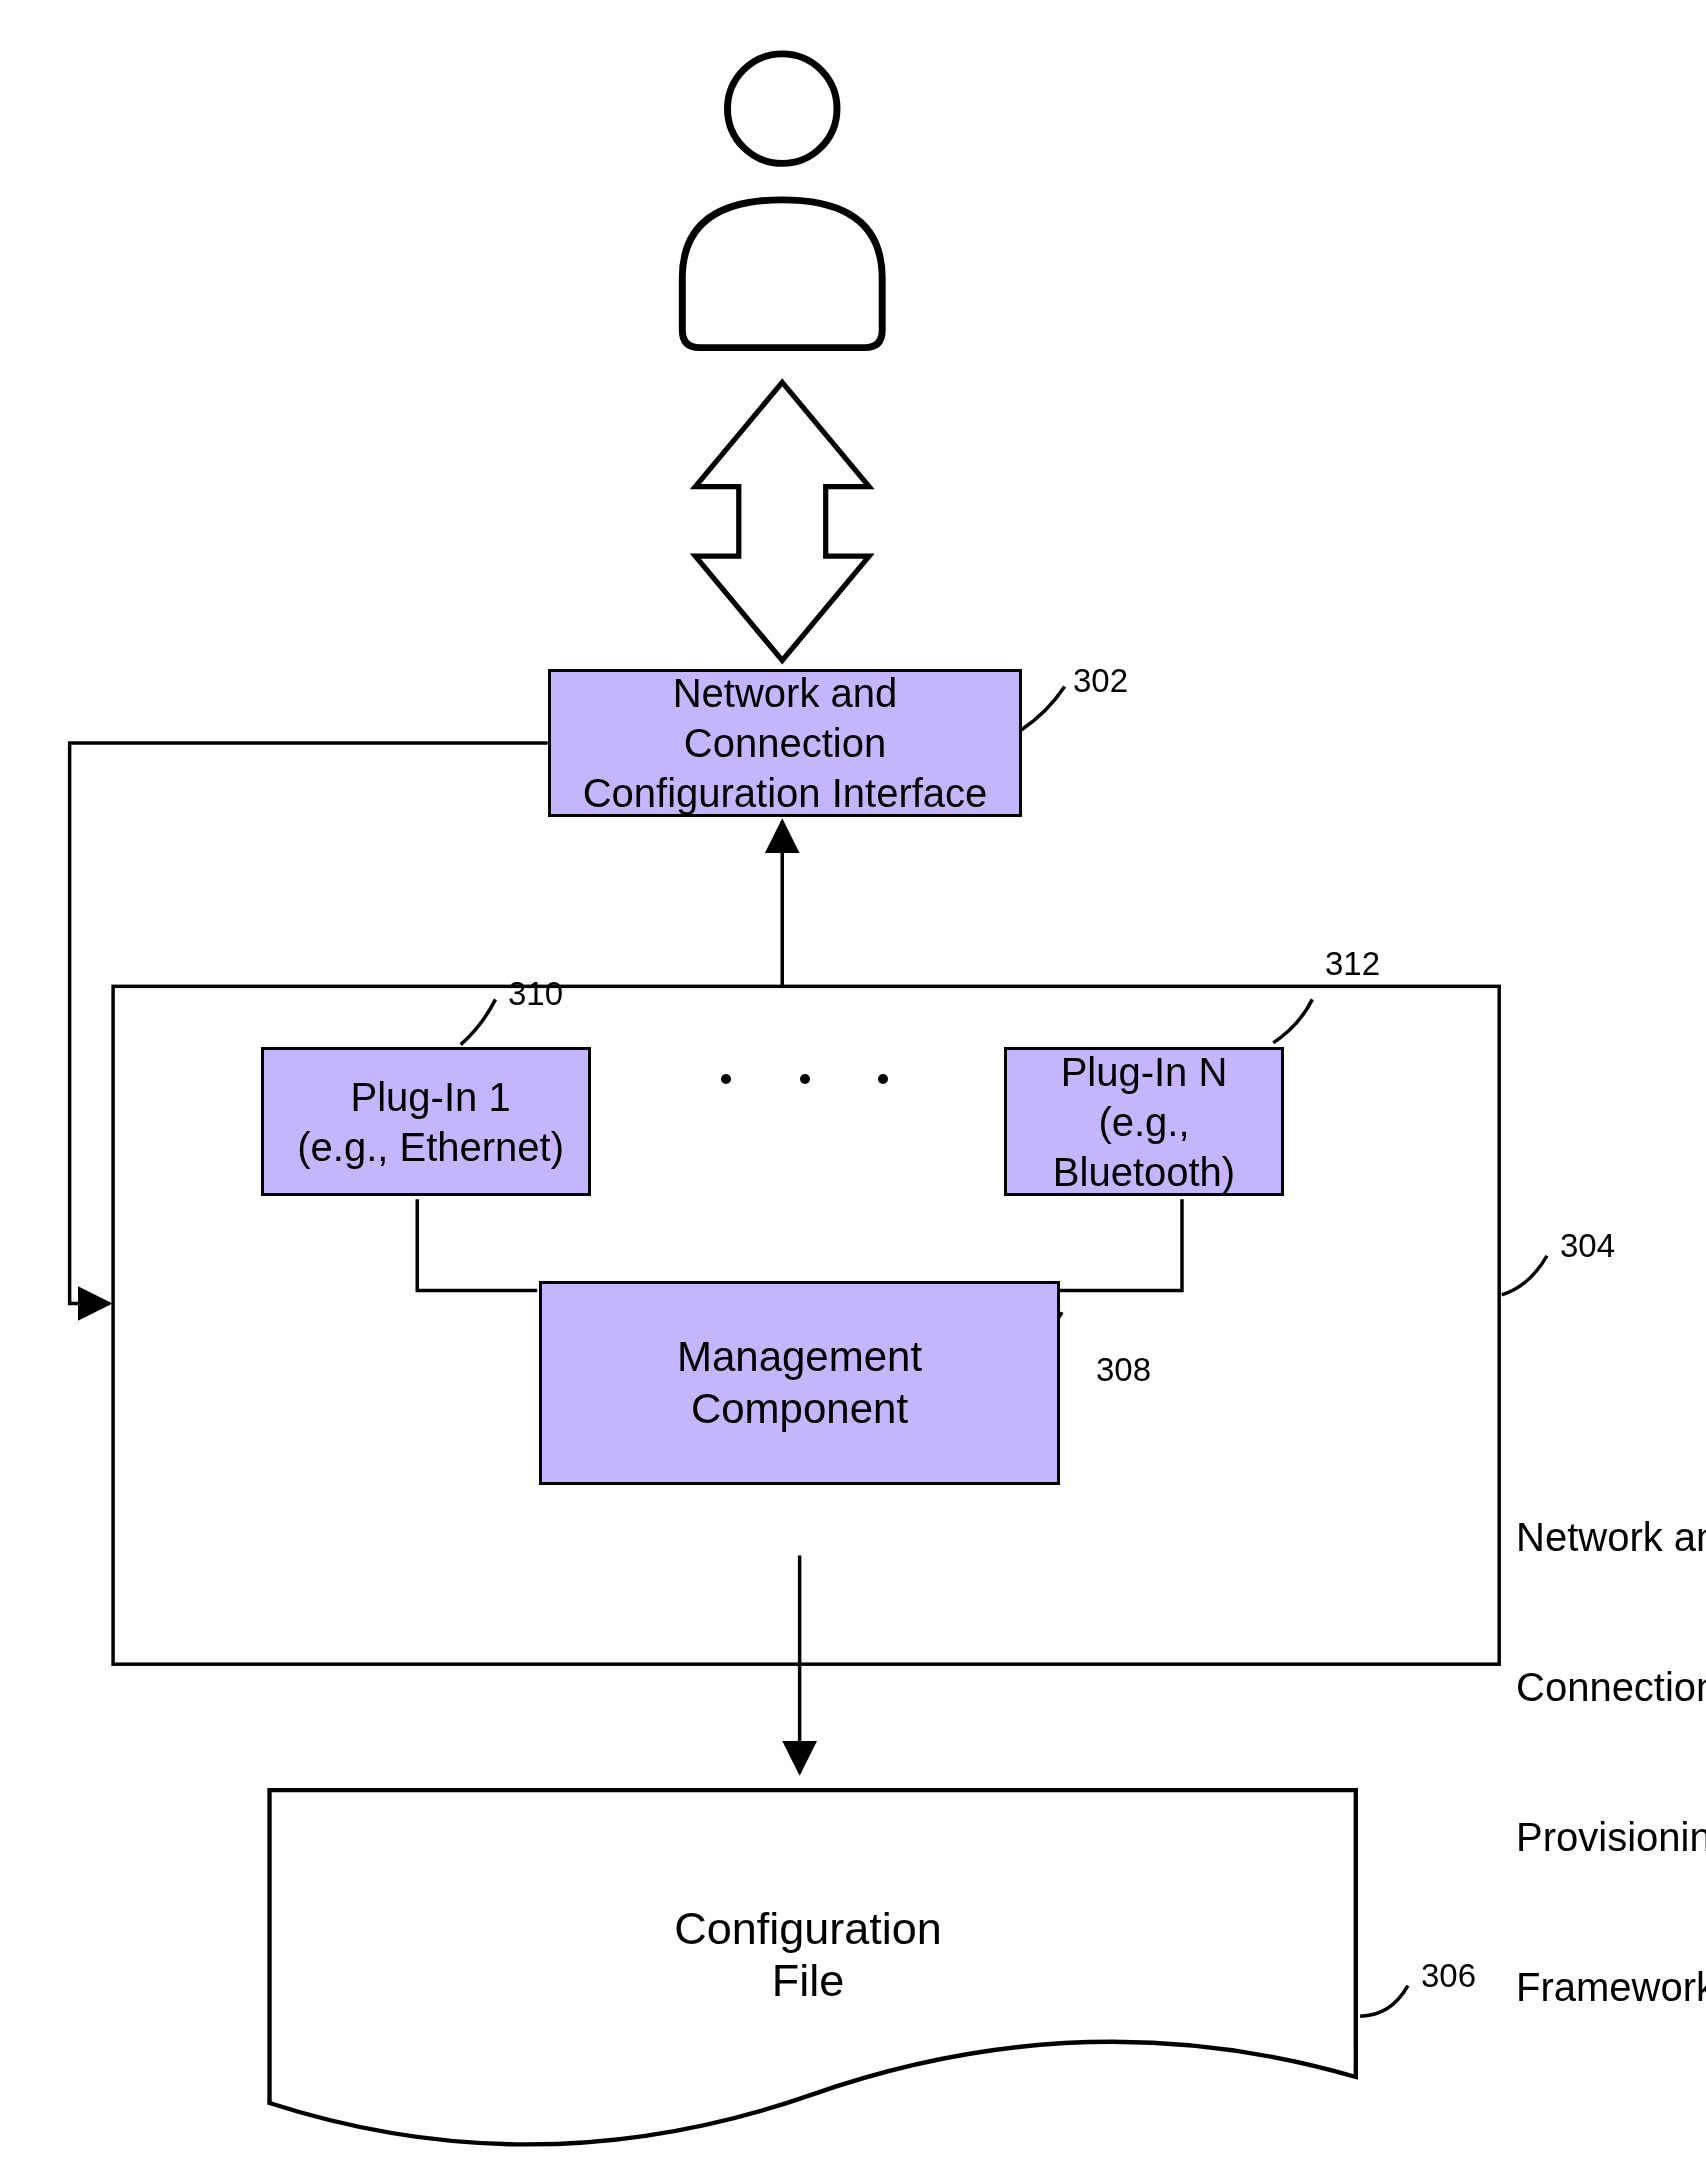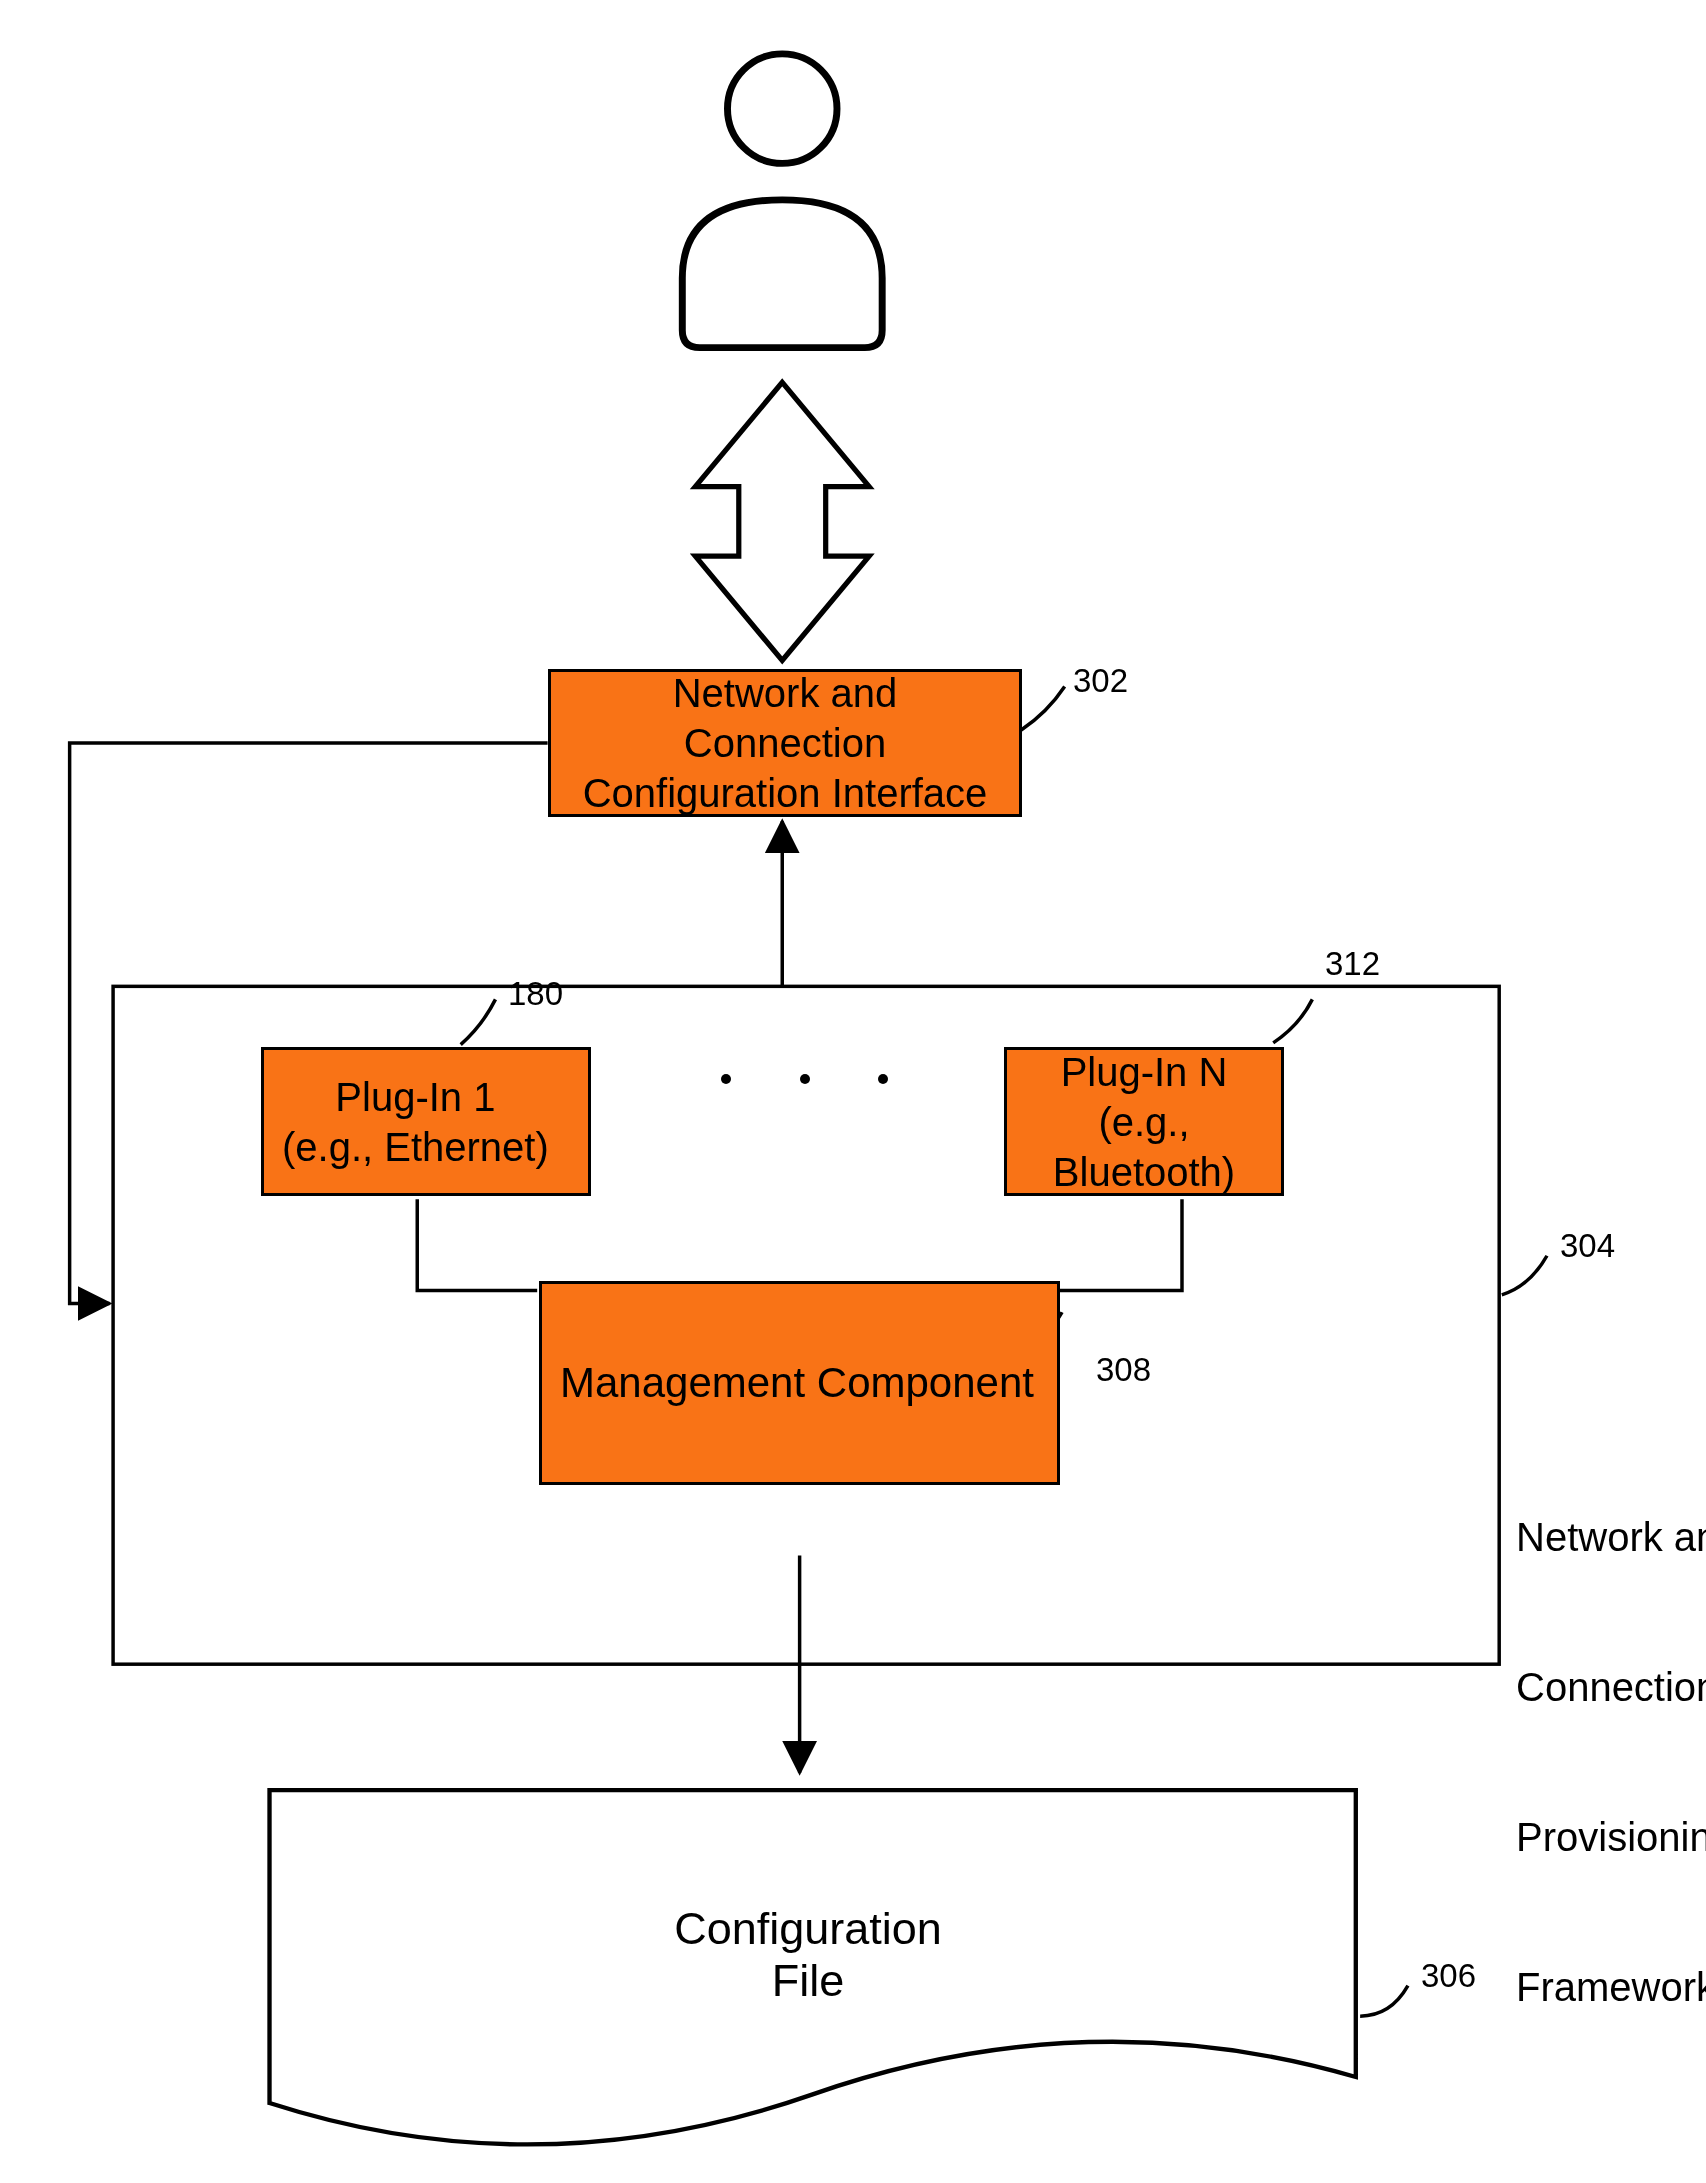--- a/index.html
+++ b/index.html
@@ -17,29 +17,29 @@
   svg.overlay {
     position: absolute;
     left: 0; top: 0;
     width: 1707px;
     height: 2183px;
     overflow: visible;
   }
   .box {
     position: absolute;
     border: 3.5px solid #000;
-    background: #f97316;
+    background: #c4b5fd;
     display: flex;
     align-items: center;
-    justify-content: flex-start;
+    justify-content: flex-end;
     text-align: center;
     box-sizing: border-box;
     font-size: 40px;
     line-height: 1.25;
-    padding: 7px 18px;
+    padding: 7px 24px;
   }
   .label {
     position: absolute;
     font-size: 40px;
     line-height: 1.25;
     text-align: left;
     white-space: pre;
   }
   .label.ref {
     font-size: 33px;
@@ -121,21 +121,21 @@
     </div>
   </div>
   <div class="label ref" style="left:1073px; top:660px;">302</div>
 
   <div class="box" style="left:261px; top:1047px; width:330px; height:149px;">
     <div>
       <div>Plug-In 1</div>
       <div>(e.g., Ethernet)</div>
     </div>
   </div>
-  <div class="label ref" style="left:508px; top:973px;">180</div>
+  <div class="label ref" style="left:508px; top:973px;">310</div>
 
   <div class="box" style="left:1004px; top:1047px; width:280px; height:149px;">
     <div>
       <div>Plug-In N</div>
       <div>(e.g., Bluetooth)</div>
     </div>
   </div>
   <div class="label ref" style="left:1325px; top:943px;">312</div>
 
   <div class="dot" style="left:721px; top:1074px;"></div>

